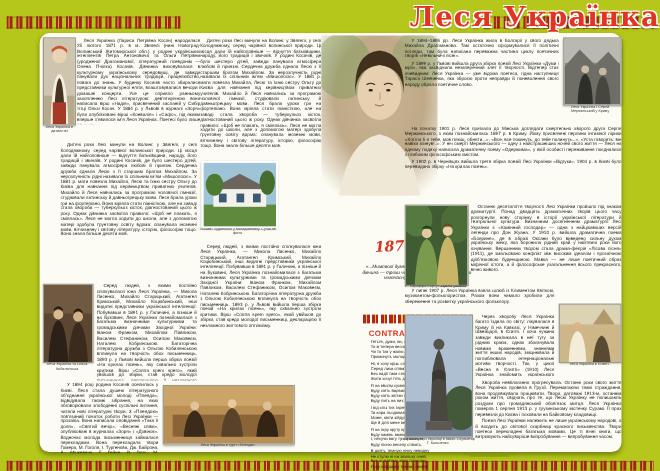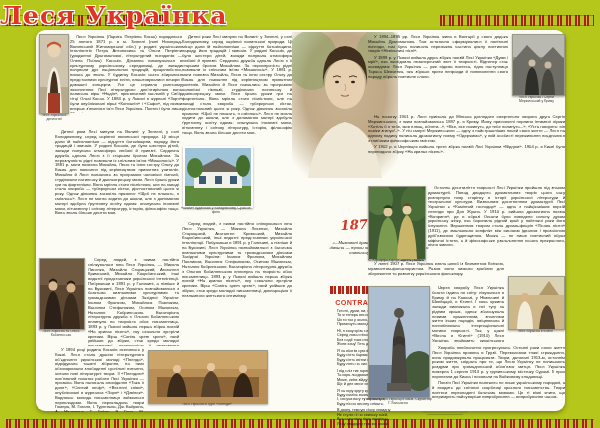--- a/index.html
+++ b/index.html
@@ -4,21 +4,21 @@
 <style>
   html,body{margin:0;padding:0;background:#9fb212;}
   .poster{position:relative;width:600px;height:428px;background:#b5c71a;overflow:hidden;
           font-family:"Liberation Sans",sans-serif;}
   
   .orn{position:absolute;height:9px;
        background:
         repeating-linear-gradient(90deg,#a1261a 0 2px,#d9b13c 2px 3px,#a1261a 3px 5px,rgba(0,0,0,0) 5px 9px),
         repeating-linear-gradient(90deg,rgba(122,24,14,.55) 0 4px,rgba(0,0,0,0) 4px 9px);
        background-size:9px 9px;border-top:1px solid rgba(122,24,14,.35);border-bottom:1px solid rgba(122,24,14,.35);}
-  .title{position:absolute;left:0;right:0;top:1px;text-align:left;
+  .title{position:absolute;left:0;right:0;top:1px;text-align:right;
          font-family:"DejaVu Serif",serif;font-weight:bold;font-size:25px;color:#e23424;
          text-shadow:-1px -1px 0 #fff,1px -1px 0 #fff,-1px 1px 0 #fff,1px 1px 0 #fff,0 2px 2px rgba(60,60,0,.45);
          letter-spacing:1px;}
   .sheet{position:absolute;left:36px;top:30px;width:529px;height:381px;background:#fcfcf4;
          border-radius:9px;box-shadow:0 2px 4px rgba(60,70,0,.5);}
   
   .tx{position:absolute;font-size:4.2px;line-height:1.14;color:#1d1d1d;text-align:justify;overflow:hidden;}
   .tx p{margin:0 0 1.5px 0;text-indent:6px;}
   
   .ph{position:absolute;border:1px solid #9a9a8a;box-shadow:0 1px 2px rgba(0,0,0,.35);overflow:hidden;background:#ddd;}

